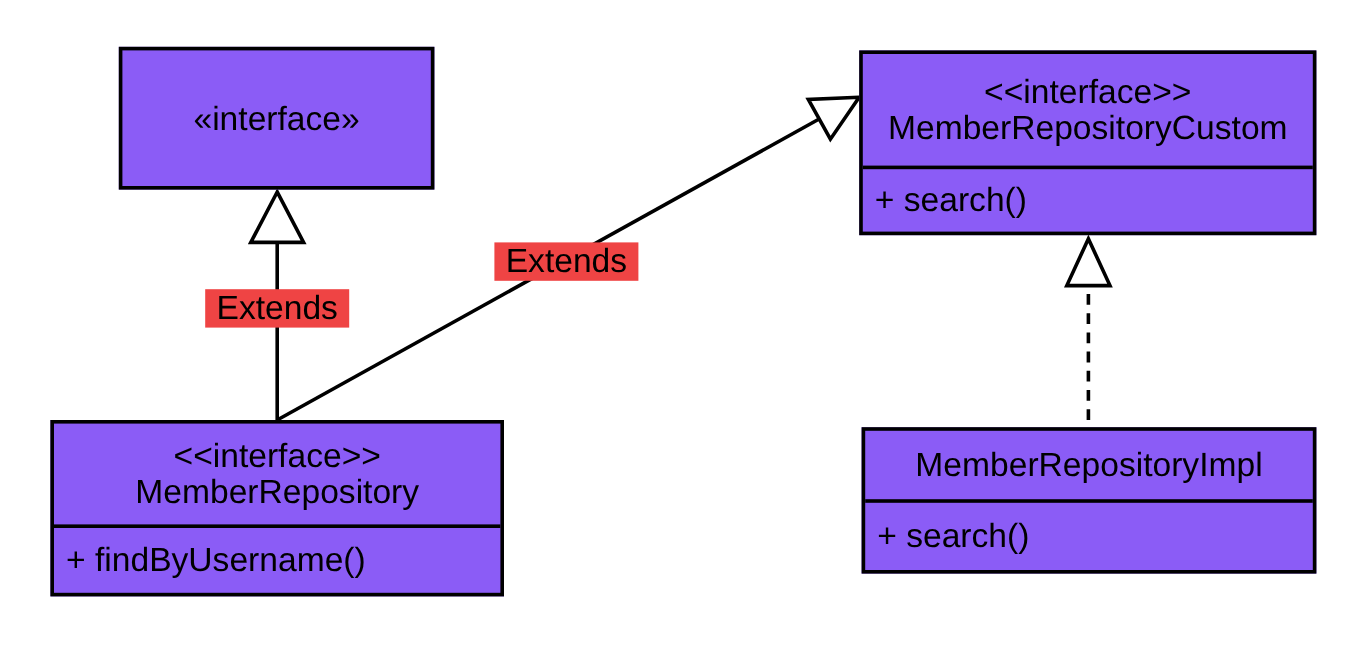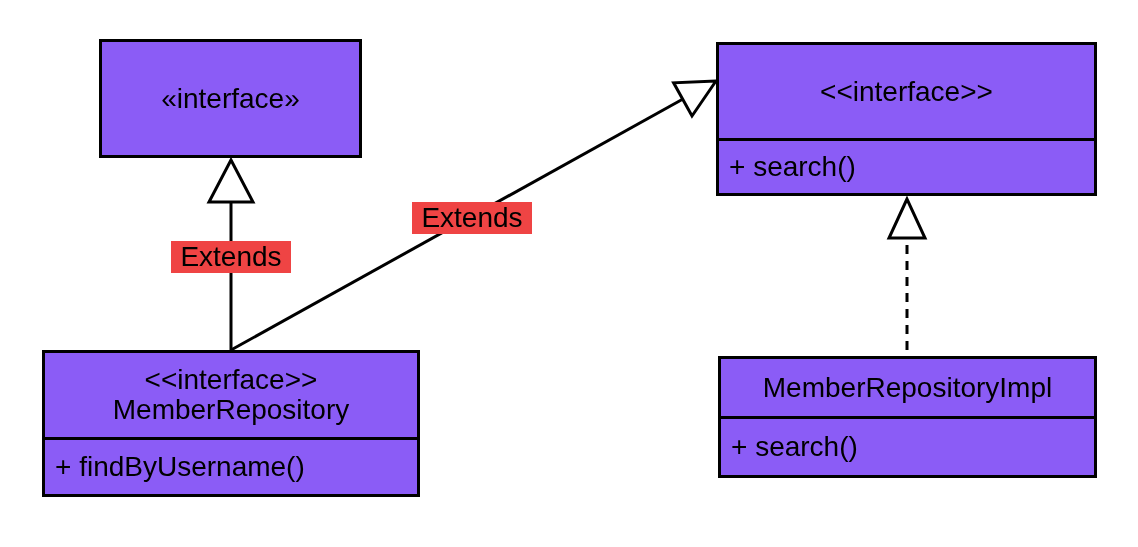--- a/index.html
+++ b/index.html
@@ -91,20 +91,21 @@
 
   <div class="uml-class" style="left:99px; top:39px; width:263px; height:119px;">
     <div class="uml-title" style="flex:1;">
       <div>«interface»</div>
     </div>
   </div>
 
   <div class="uml-class" style="left:716px; top:42px; width:381px; height:154px;">
     <div class="uml-title" style="height:93px;">
       <div>&lt;&lt;interface&gt;&gt;</div>
+      <div>MemberRepositoryCustom</div>
     </div>
     <div class="uml-methods">
       <div class="uml-method bold">+ search()</div>
     </div>
   </div>
 
   <div class="uml-class" style="left:42px; top:350px; width:378px; height:147px;">
     <div class="uml-title" style="height:84px;">
       <div>&lt;&lt;interface&gt;&gt;</div>
       <div>MemberRepository</div>

